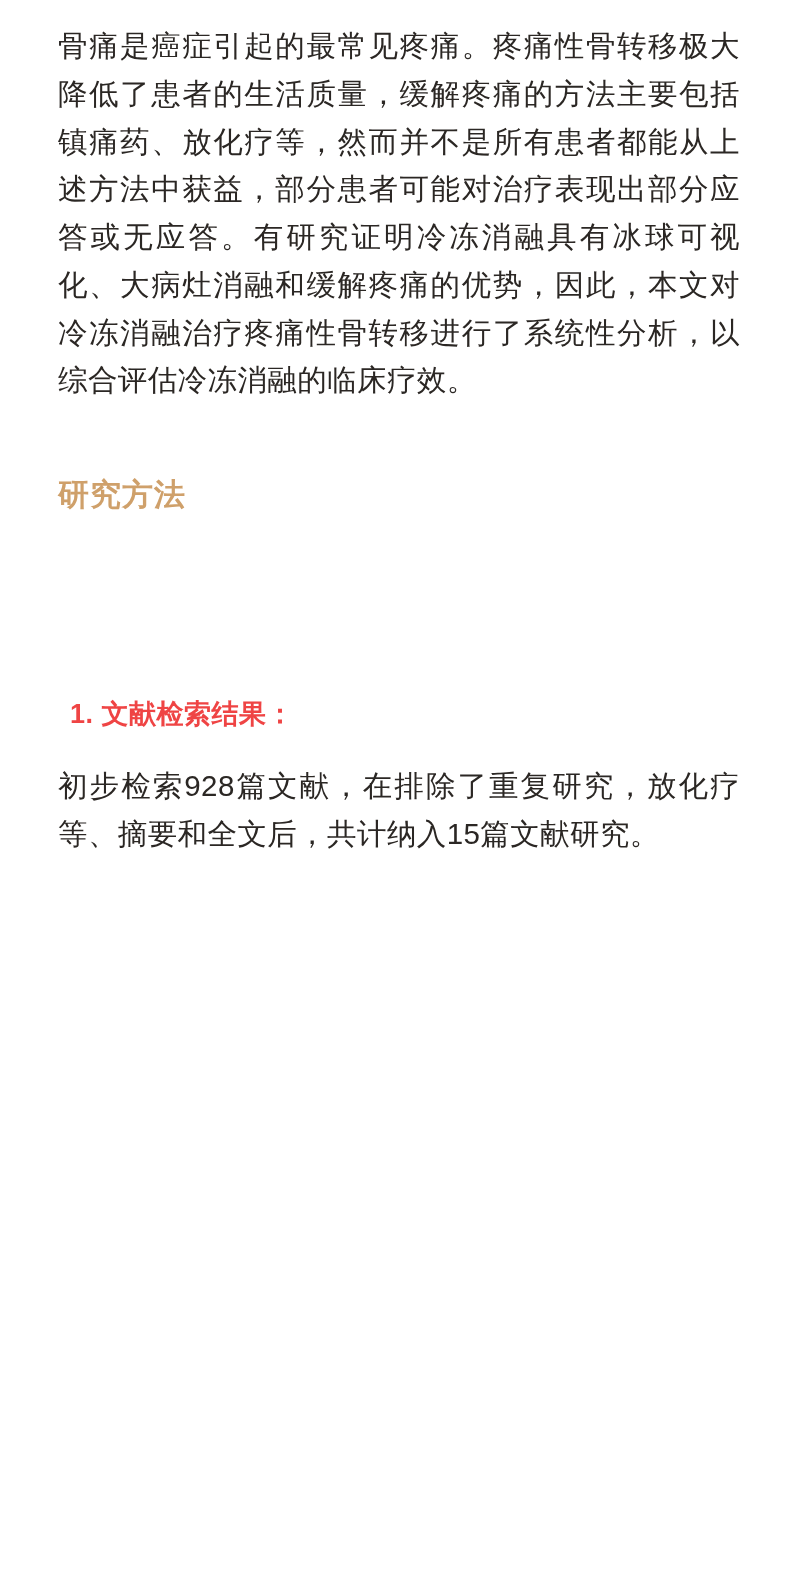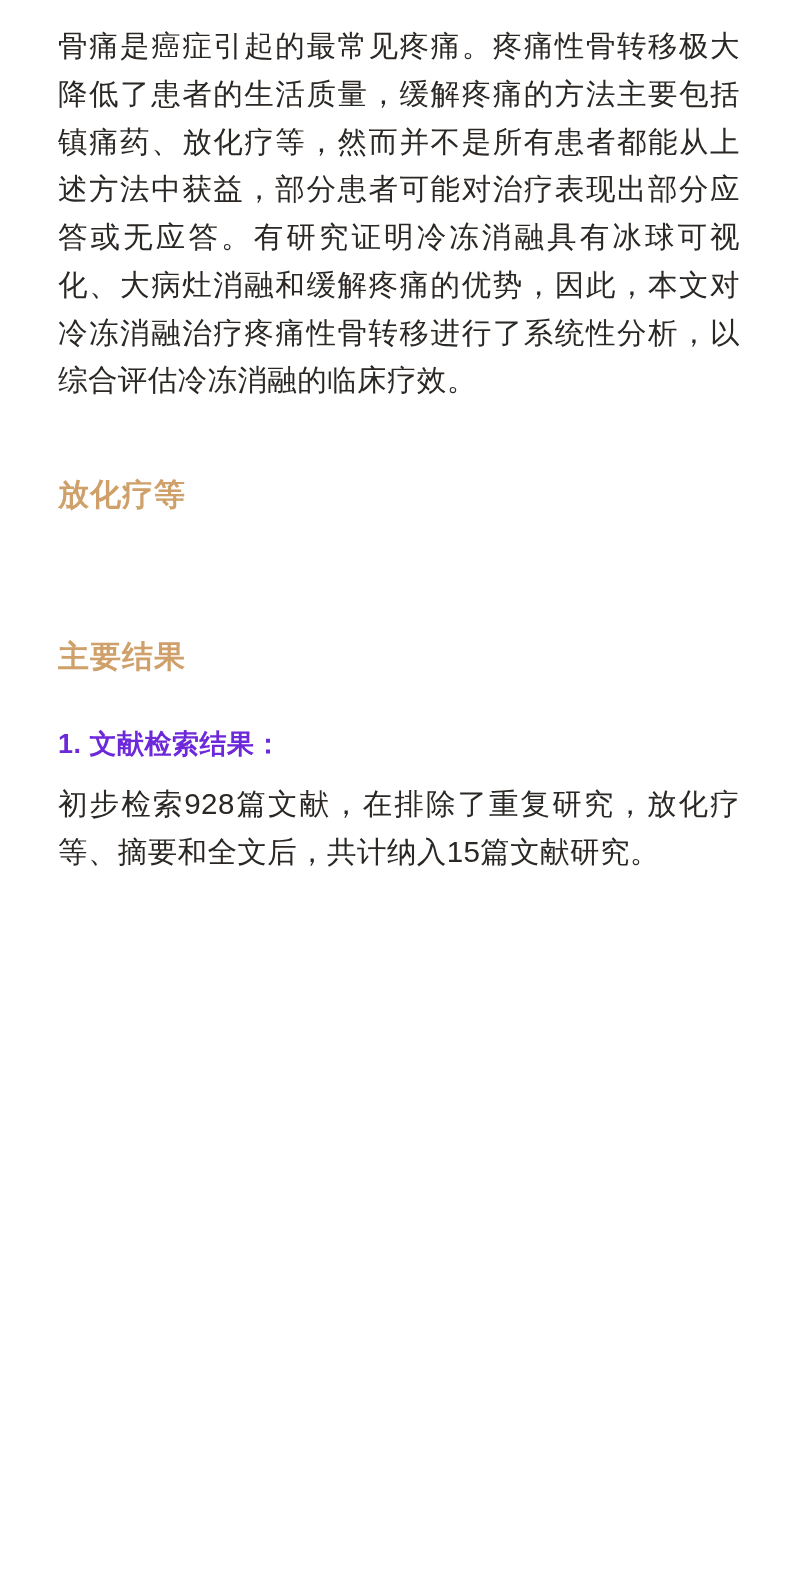--- a/index.html
+++ b/index.html
@@ -33,49 +33,48 @@
   }
   .section-heading {
     margin: 0;
     font-family: "Liberation Serif", "DejaVu Serif", serif;
     font-weight: bold;
     font-size: 31px;
     letter-spacing: 1px;
     color: #cfa06a;
   }
   .sub-heading {
-    margin: 0;
+    margin: 12px;
     font-size: 27px;
     font-weight: bold;
     letter-spacing: 0.5px;
-    color: #6d28d9;
+    color: #ef4444;
   }
   .gap-intro-method { height: 70px; }
   .gap-after-method-head { height: 44px; }
   .gap-method-to-results { height: 76px; }
   .gap-after-results-head { height: 48px; }
   .gap-sub-to-body { height: 18px; }
 </style>
 </head>
 <body>
 
 <div class="page">
 
   <p class="para">骨痛是癌症引起的最常见疼痛。疼痛性骨转移极大降低了患者的生活质量，缓解疼痛的方法主要包括镇痛药、放化疗等，然而并不是所有患者都能从上述方法中获益，部分患者可能对治疗表现出部分应答或无应答。有研究证明冷冻消融具有冰球可视化、大病灶消融和缓解疼痛的优势，因此，本文对冷冻消融治疗疼痛性骨转移进行了系统性分析，以综合评估冷冻消融的临床疗效。</p>
 
   <div class="gap-intro-method"></div>
 
-  <h2 class="section-heading">放化疗等</h2>
+  <h2 class="section-heading">研究方法</h2>
 
   <div class="gap-after-method-head"></div>
 
 
   <div class="gap-method-to-results"></div>
 
-  <h2 class="section-heading">主要结果</h2>
 
   <div class="gap-after-results-head"></div>
 
   <h3 class="sub-heading">1. 文献检索结果：</h3>
 
   <div class="gap-sub-to-body"></div>
 
   <p class="para">初步检索928篇文献，在排除了重复研究，放化疗等、摘要和全文后，共计纳入15篇文献研究。</p>
 
 </div>

